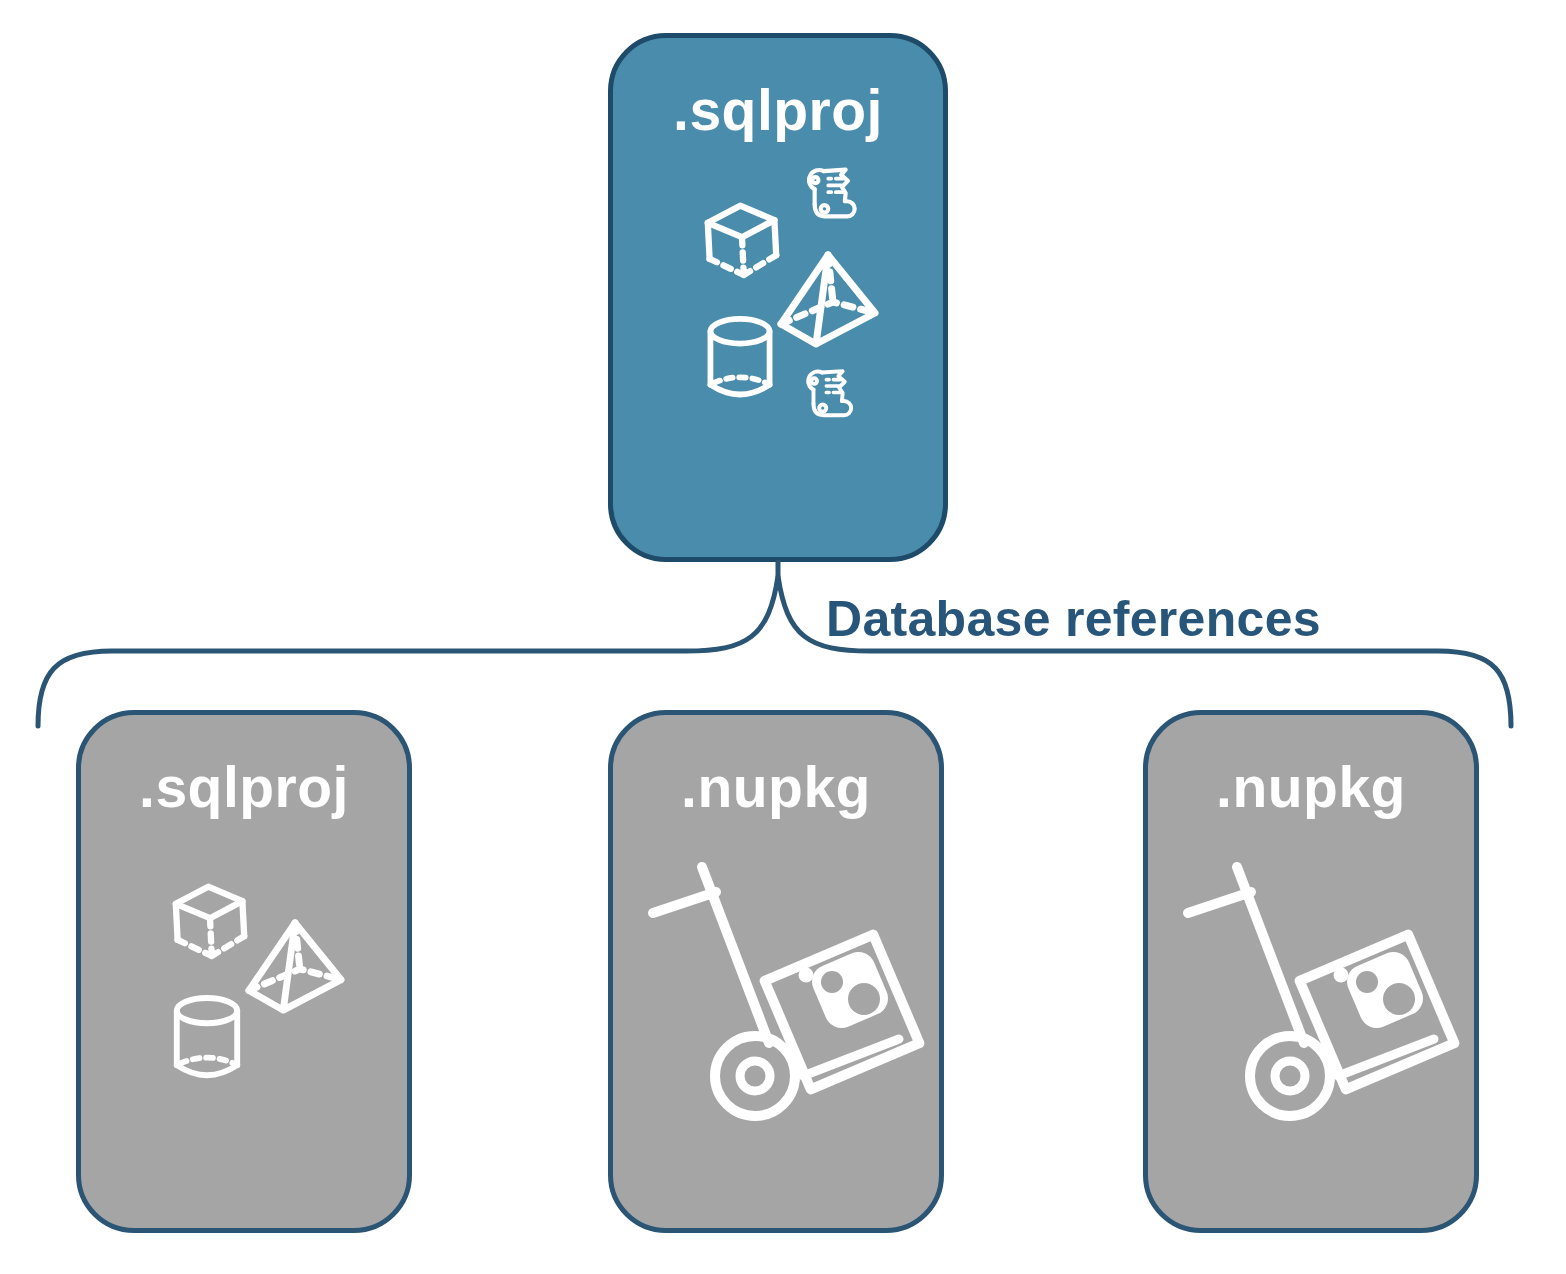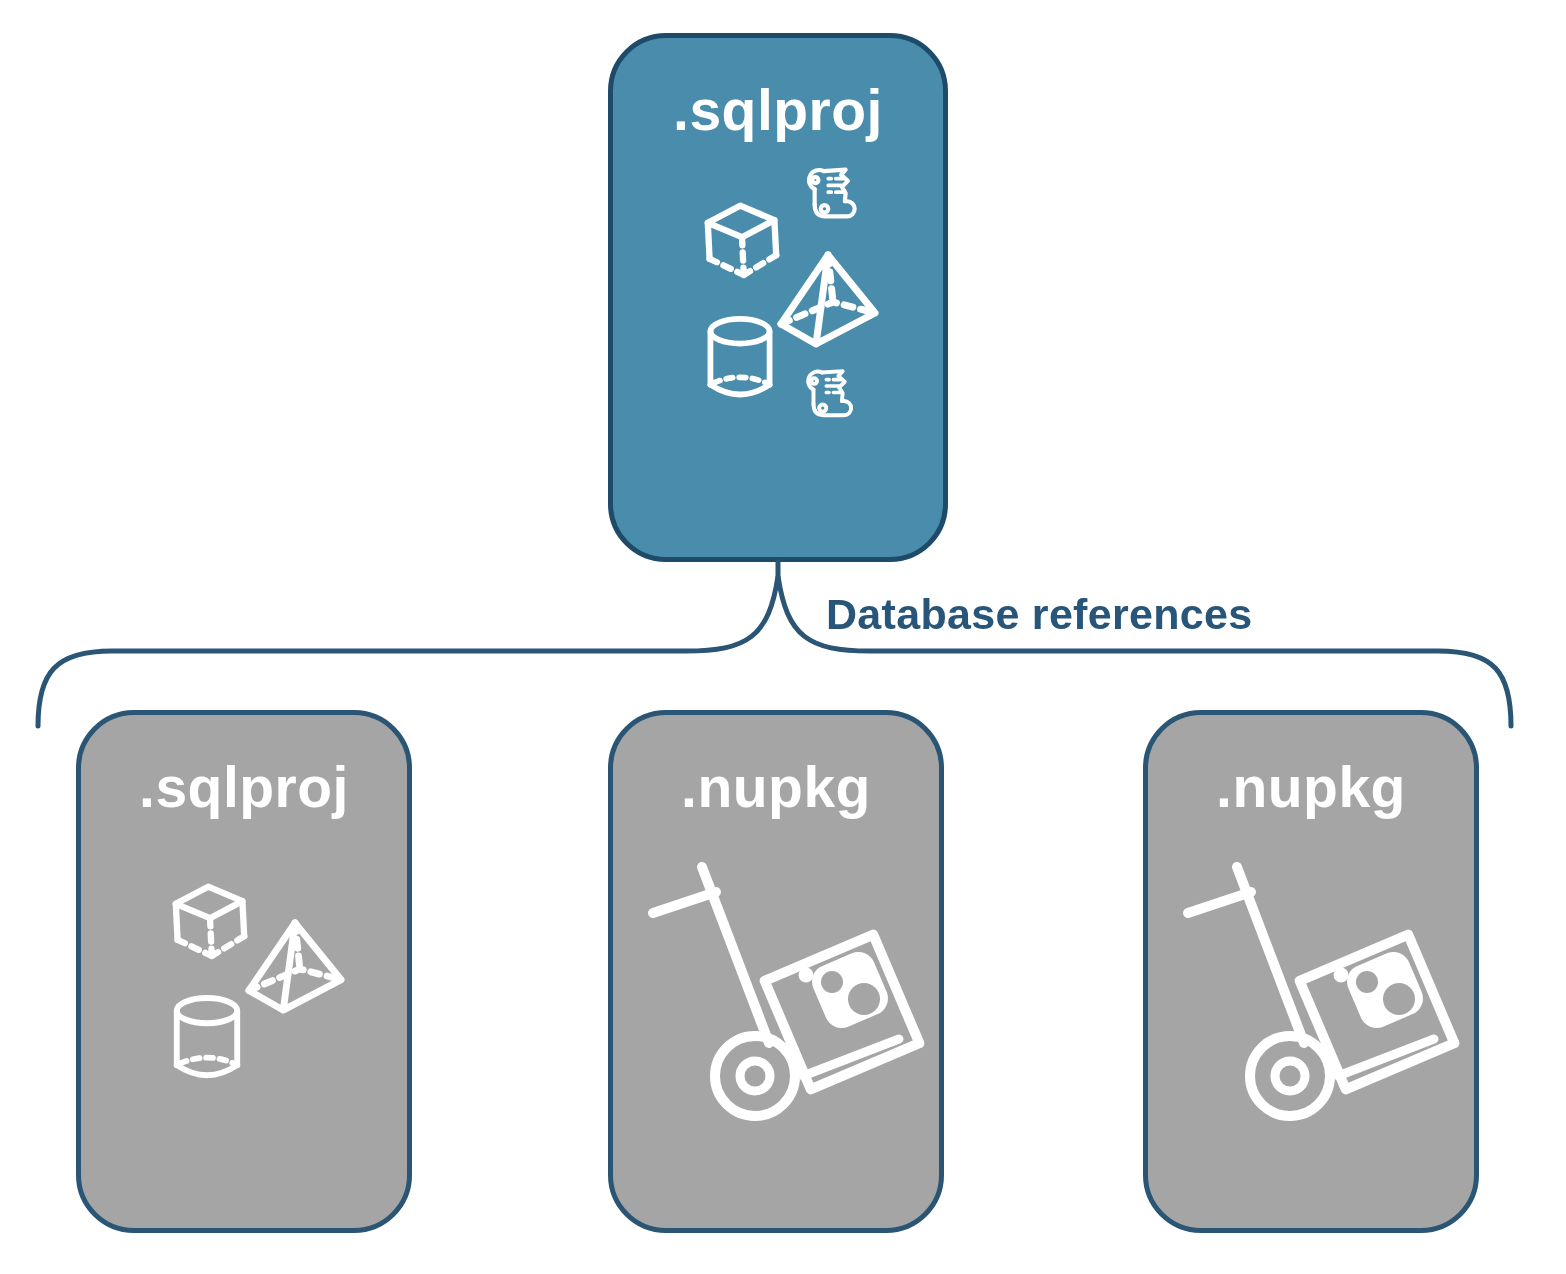--- a/index.html
+++ b/index.html
@@ -13,21 +13,21 @@
   .node--c1{left:76px;}
   .node--c2{left:608px;}
   .node--c3{left:1143px;}
   .node__title{
     text-align:center;padding-top:44px;font-size:57px;font-weight:700;
     color:#ffffff;letter-spacing:.5px;line-height:1;
   }
   .icon{position:absolute;display:block;}
   .connector-svg{position:absolute;left:0;top:0;pointer-events:none;}
   .connector-label{
-    position:absolute;left:826px;top:590px;font-size:43px;font-weight:700;
+    position:absolute;left:826px;top:590px;font-size:50px;font-weight:700;
     color:#28567a;letter-spacing:.3px;white-space:nowrap;
   }
   .defs-holder{position:absolute;width:0;height:0;overflow:hidden;}
 </style>
 </head>
 <body>
 
 <div class="canvas">
 
   <svg class="defs-holder" aria-hidden="true">

